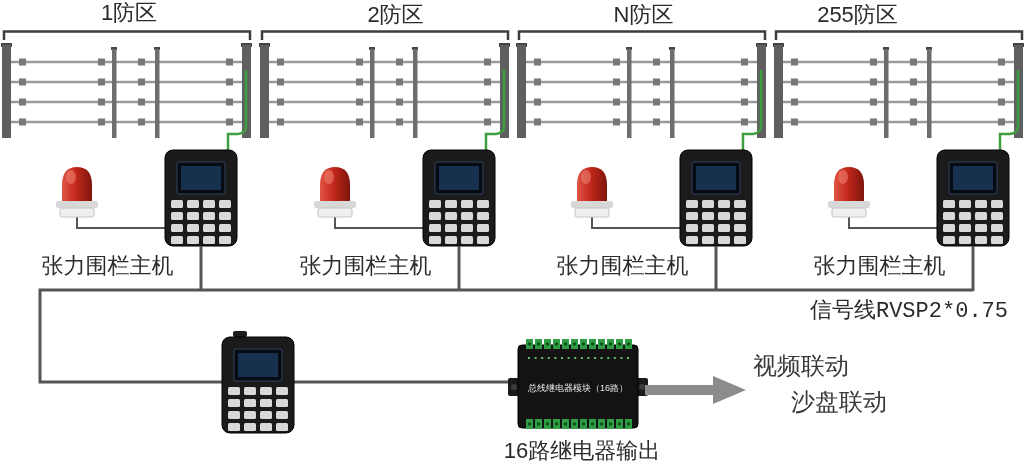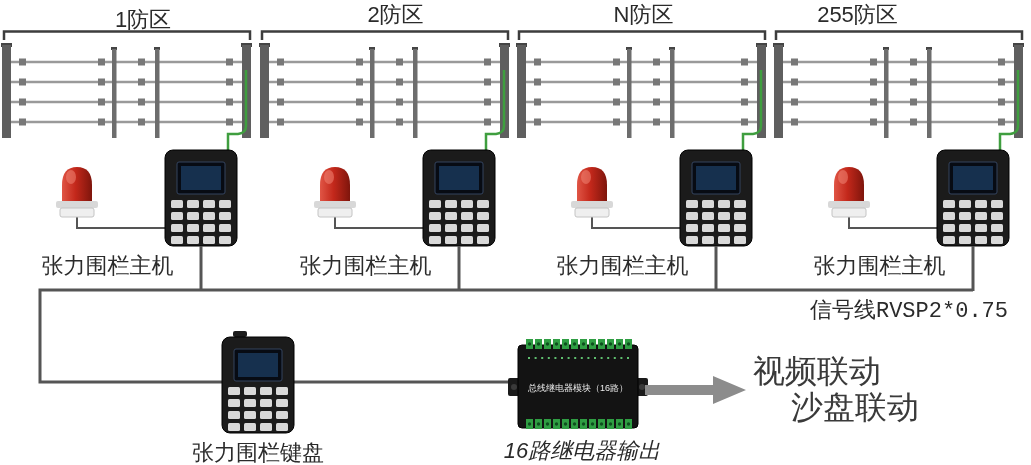--- a/index.html
+++ b/index.html
@@ -13,21 +13,21 @@
   }
   .canvas svg { position:absolute; left:0; top:0; }
   .lbl {
     position:absolute;
     color:#2b2b2b;
     font-size:22px;
     line-height:1.2;
     white-space:nowrap;
   }
   .center { text-align:center; }
-  .linkage { font-size:32px; color:#3a3a3a; }
+  .linkage { font-size:24px; color:#3a3a3a; }
   svg text { font-family:"Liberation Sans","DejaVu Sans",sans-serif; }
 </style>
 </head>
 <body>
 
 <div class="canvas">
 
   <svg width="1031" height="465" viewBox="0 0 1031 465">
     <defs>
       <linearGradient id="domeg" x1="0" y1="0" x2="1" y2="0">
@@ -110,31 +110,30 @@
       <rect x="518" y="345" width="120" height="83" rx="4" fill="#131313" stroke="#000000"></rect>
       <rect x="526" y="339" width="108" height="10" fill="url(#term)"></rect>
       <rect x="526" y="419" width="108" height="10" fill="url(#term)"></rect>
       <line x1="528" y1="358" x2="632" y2="358" stroke="#5fbf6f" stroke-width="2" stroke-dasharray="2,4.6"></line>
       <text x="578" y="391" text-anchor="middle" font-size="9" fill="#eaeaea">总线继电器模块（16路）</text>
     </g>
 
     <path d="M645,385 L713,385 L713,376 L746,390 L713,404 L713,395 L645,395 Z" fill="#8c8c8c"></path>
   </svg>
 
-  <div class="lbl center" style="left:0px;   top:7px; width:258px;padding-left:14px;">1防区</div>
+  <div class="lbl center" style="left:0px;   top:0; width:258px;">1防区</div>
   <div class="lbl center" style="left:267px; top:2px; width:257px;">2防区</div>
   <div class="lbl center" style="left:515px; top:2px; width:257px;text-align:center;">N防区</div>
   <div class="lbl center" style="left:728px; top:2px; width:259px;">255防区</div>
 
   <div class="lbl center" style="left:5px;   top:253px; width:205px;">张力围栏主机</div>
   <div class="lbl center" style="left:263px; top:253px; width:205px;">张力围栏主机</div>
   <div class="lbl center" style="left:520px; top:253px; width:205px;">张力围栏主机</div>
   <div class="lbl center" style="left:777px; top:253px; width:205px;">张力围栏主机</div>
 
   <div class="lbl" style="left:705px; top:299px; width:303px; text-align:right;font-family:Liberation Mono, monospace;">信号线RVSP2*0.75</div>
 
-  <div class="lbl center" style="left:168px; top:440px; width:180px;">张力围栏键盘</div>
-  <div class="lbl center" style="left:488px; top:438px; width:188px;font-style:italic;">16路继电器输出</div>
+  <div class="lbl center" style="left:488px; top:438px; width:188px;">16路继电器输出</div>
 
   <div class="lbl linkage" style="left:753px; top:352px;">视频联动</div>
   <div class="lbl linkage" style="left:753px; top:388px;margin-left:38px;">沙盘联动</div>
 
 </div>
 
 </body></html>

